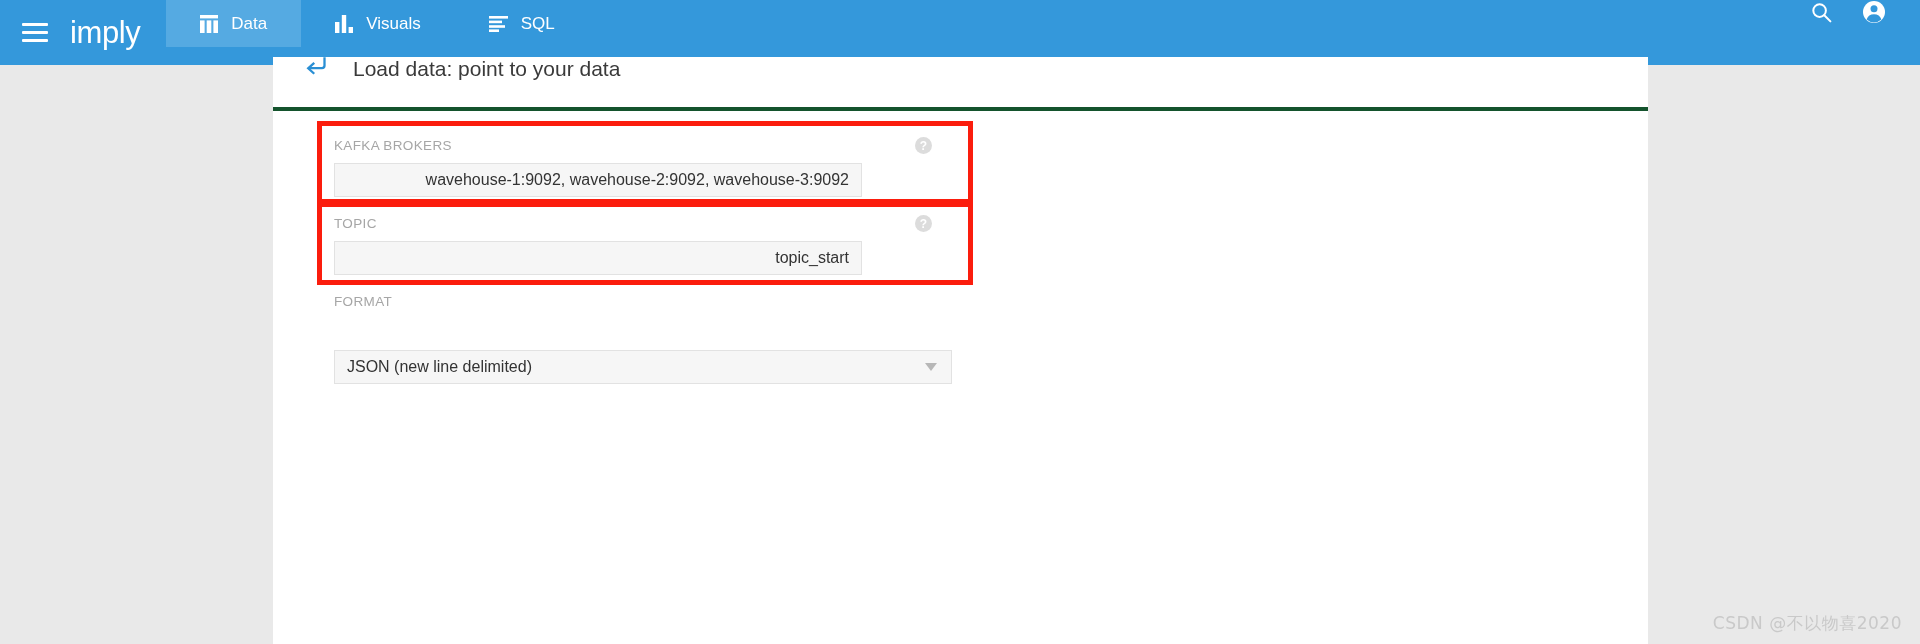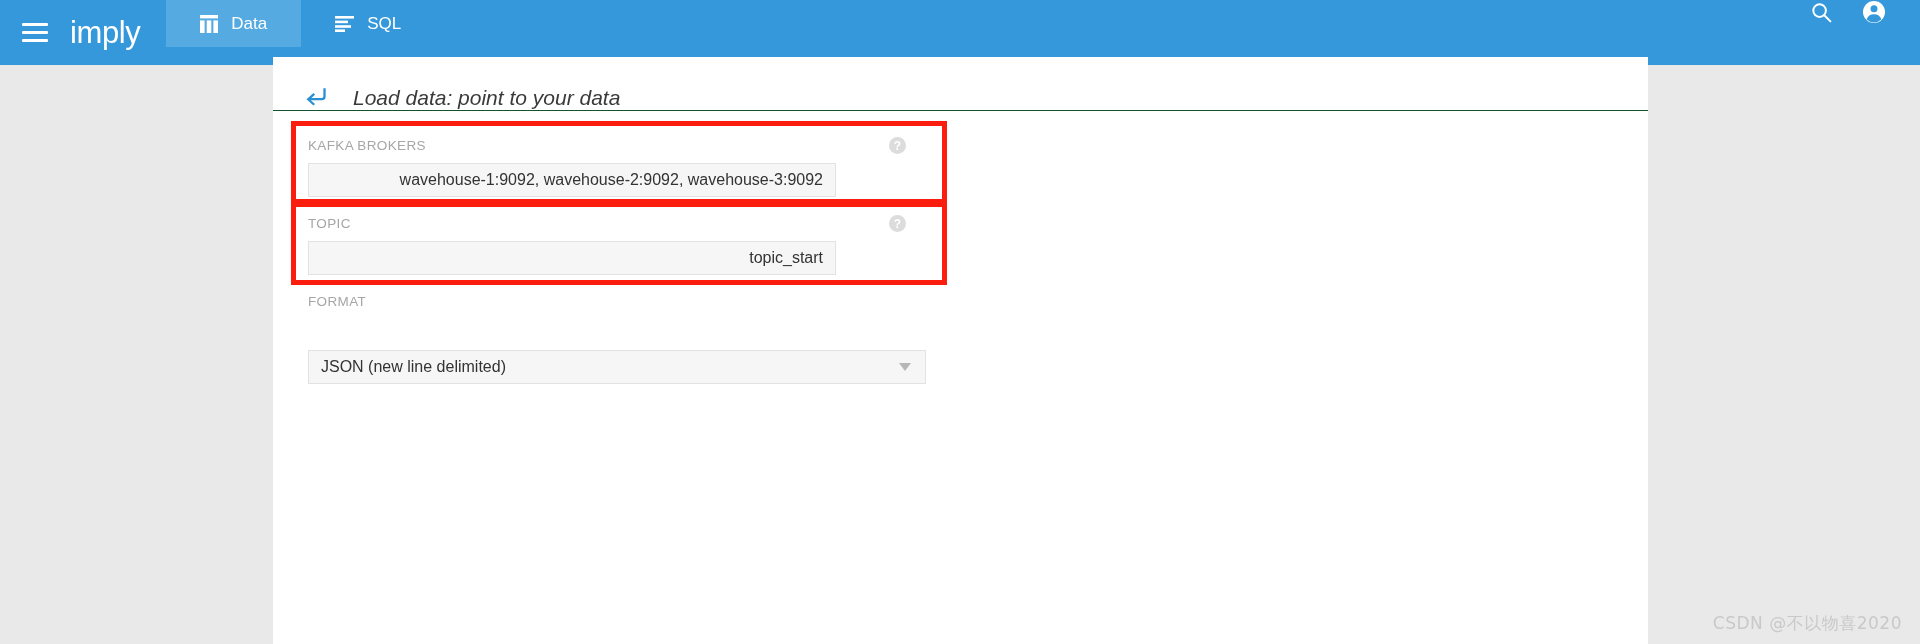--- a/index.html
+++ b/index.html
@@ -99,38 +99,37 @@
     position: absolute;
     top: 57px;
     left: 273px;
     width: 1375px;
     height: 587px;
     background: #ffffff;
   }
 
   .panel-header {
     height: 54px;
-    border-bottom: 1px solid #14532d;
-    display: flex;
-    align-items: flex-end;
+    border-bottom: 4px solid #14532d;
+    display: flex;
+    align-items: flex-start;
     padding-left: 32px;
     gap: 26px;
-    font-style: italic;
   }
 
   .back-arrow { cursor: pointer; display: block; }
 
   .panel-title {
     font-size: 21px;
     color: #3a3a3a;
     font-weight: 400;
   }
 
   .panel-body {
-    padding: 14px 30px 0 22px;
+    padding: 14px 30px 0 48px;
   }
 
   
   .field {
     position: relative;
     padding: 9px 0 6px 0;
   }
 
   .field.highlighted {
     outline: 4px solid #fb1d0d;
@@ -244,20 +243,30 @@
       <svg class="icon-svg ic-data" viewBox="0 0 18 18" aria-hidden="true">
         <rect x="0" y="0" width="18" height="3.4" fill="#ffffff"></rect>
         <rect x="0" y="5.4" width="4.6" height="12.6" fill="#ffffff"></rect>
         <rect x="6.7" y="5.4" width="4.6" height="12.6" fill="#ffffff"></rect>
         <rect x="13.4" y="5.4" width="4.6" height="12.6" fill="#ffffff"></rect>
       </svg>
     </span>
     <span>Data</span>
   </div>
 
+  <div class="navtab">
+    <span>
+      <svg class="icon-svg ic-visuals" viewBox="0 0 18 18" aria-hidden="true">
+        <rect x="0" y="7" width="4.4" height="11" fill="#ffffff"></rect>
+        <rect x="6.8" y="0" width="4.4" height="18" fill="#ffffff"></rect>
+        <rect x="13.6" y="12" width="4.4" height="6" fill="#ffffff"></rect>
+      </svg>
+    </span>
+    <span>Visuals</span>
+  </div>
 
   <div class="navtab">
     <span>
       <svg class="icon-svg ic-sql" viewBox="0 0 19 16" aria-hidden="true">
         <rect x="0" y="0" width="19" height="2.6" fill="#ffffff"></rect>
         <rect x="0" y="4.6" width="13" height="2.6" fill="#ffffff"></rect>
         <rect x="0" y="9.2" width="16" height="2.6" fill="#ffffff"></rect>
         <rect x="0" y="13.4" width="10" height="2.6" fill="#ffffff"></rect>
       </svg>
     </span>

